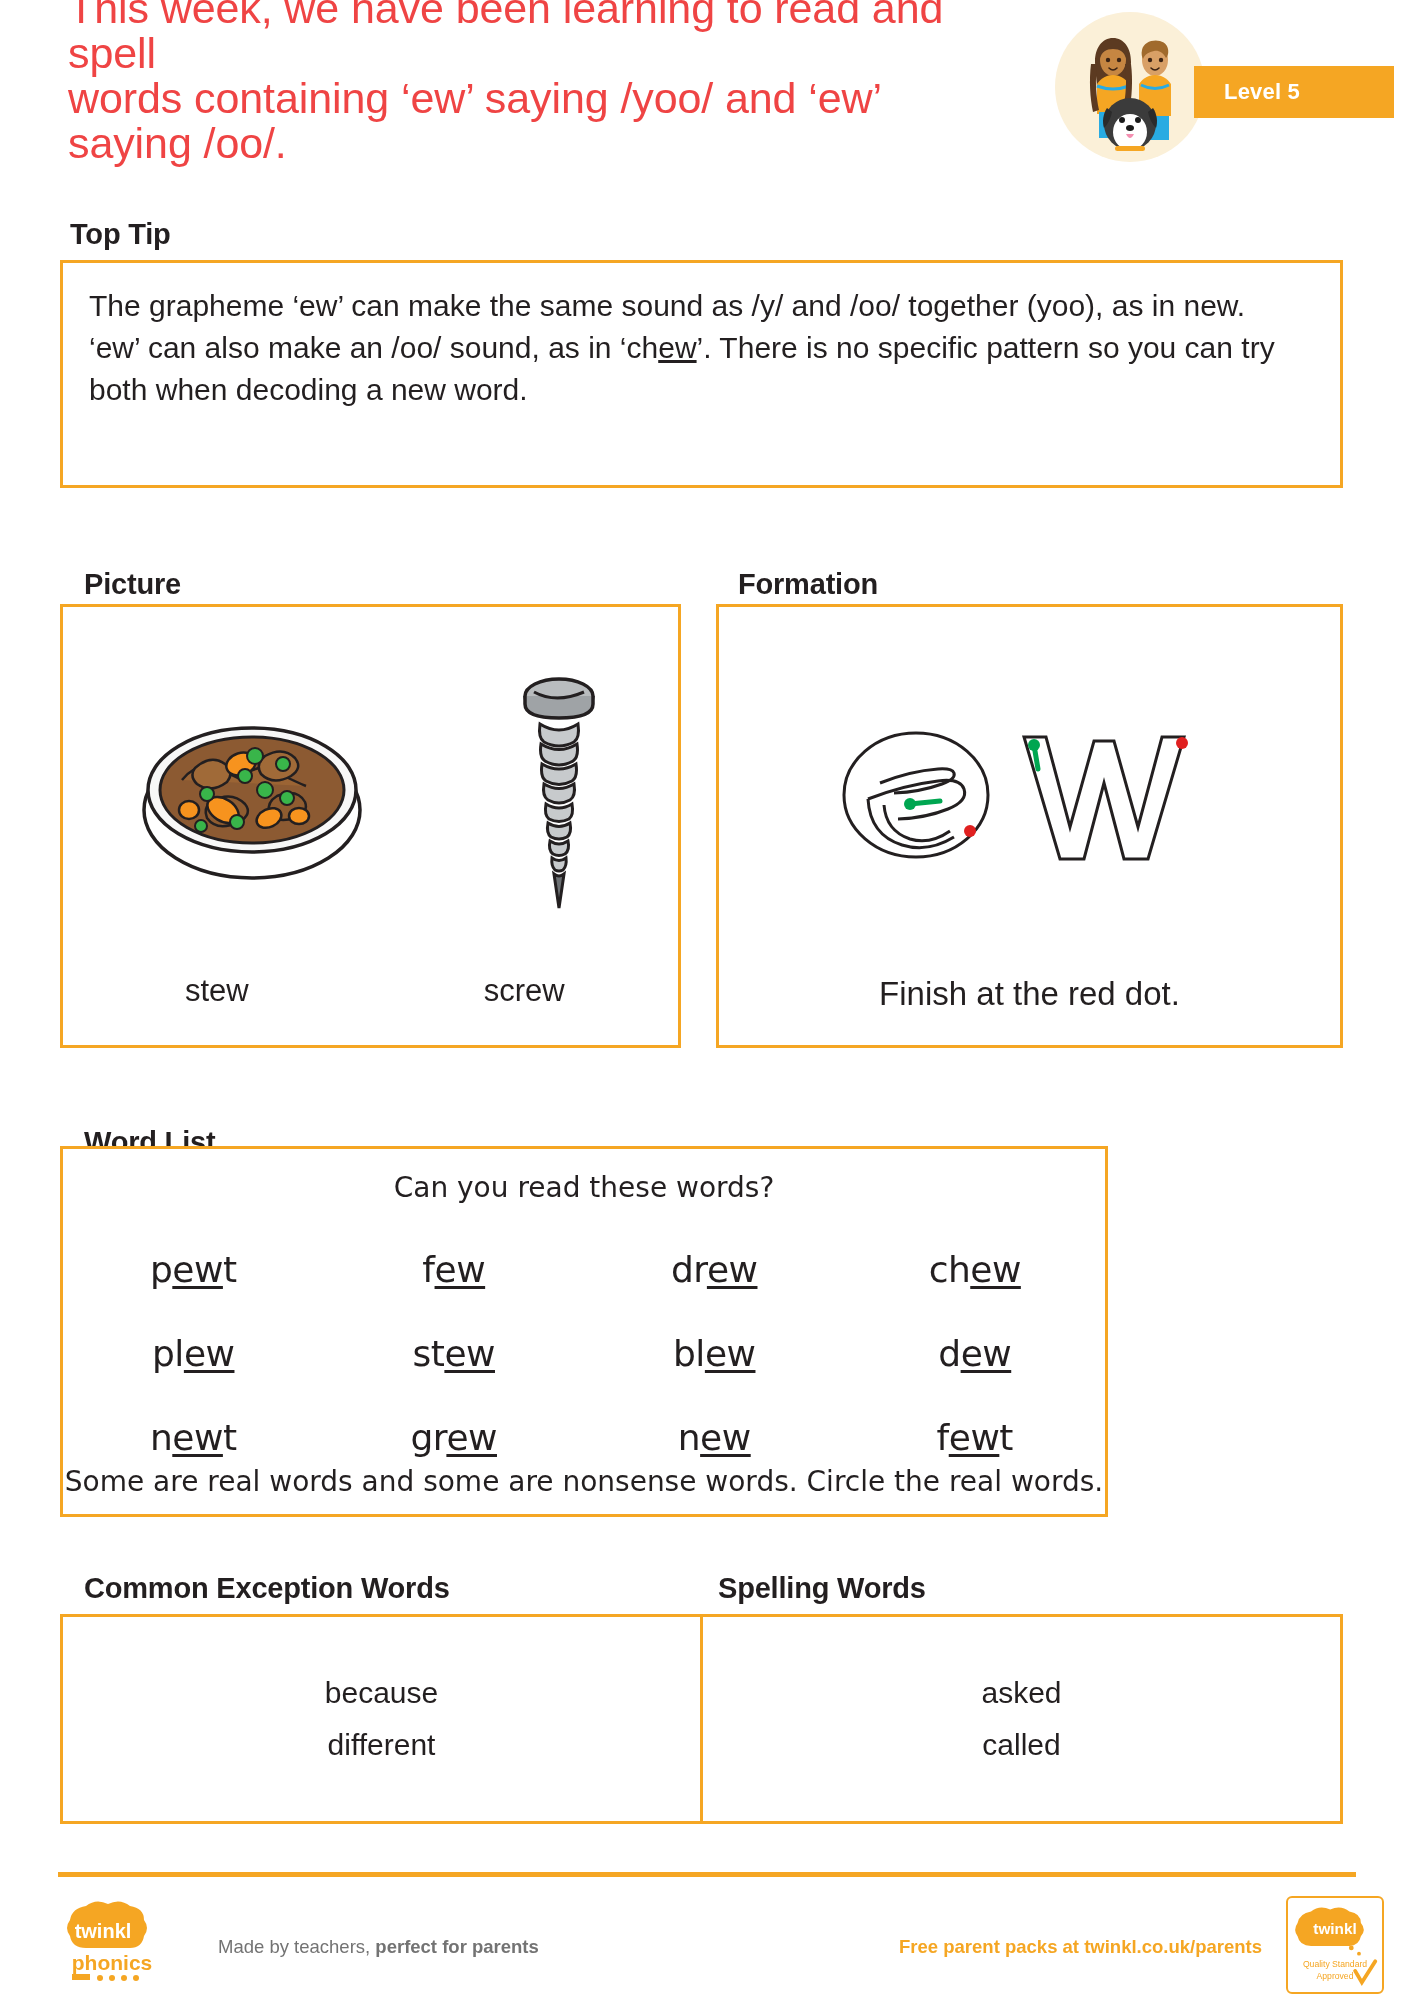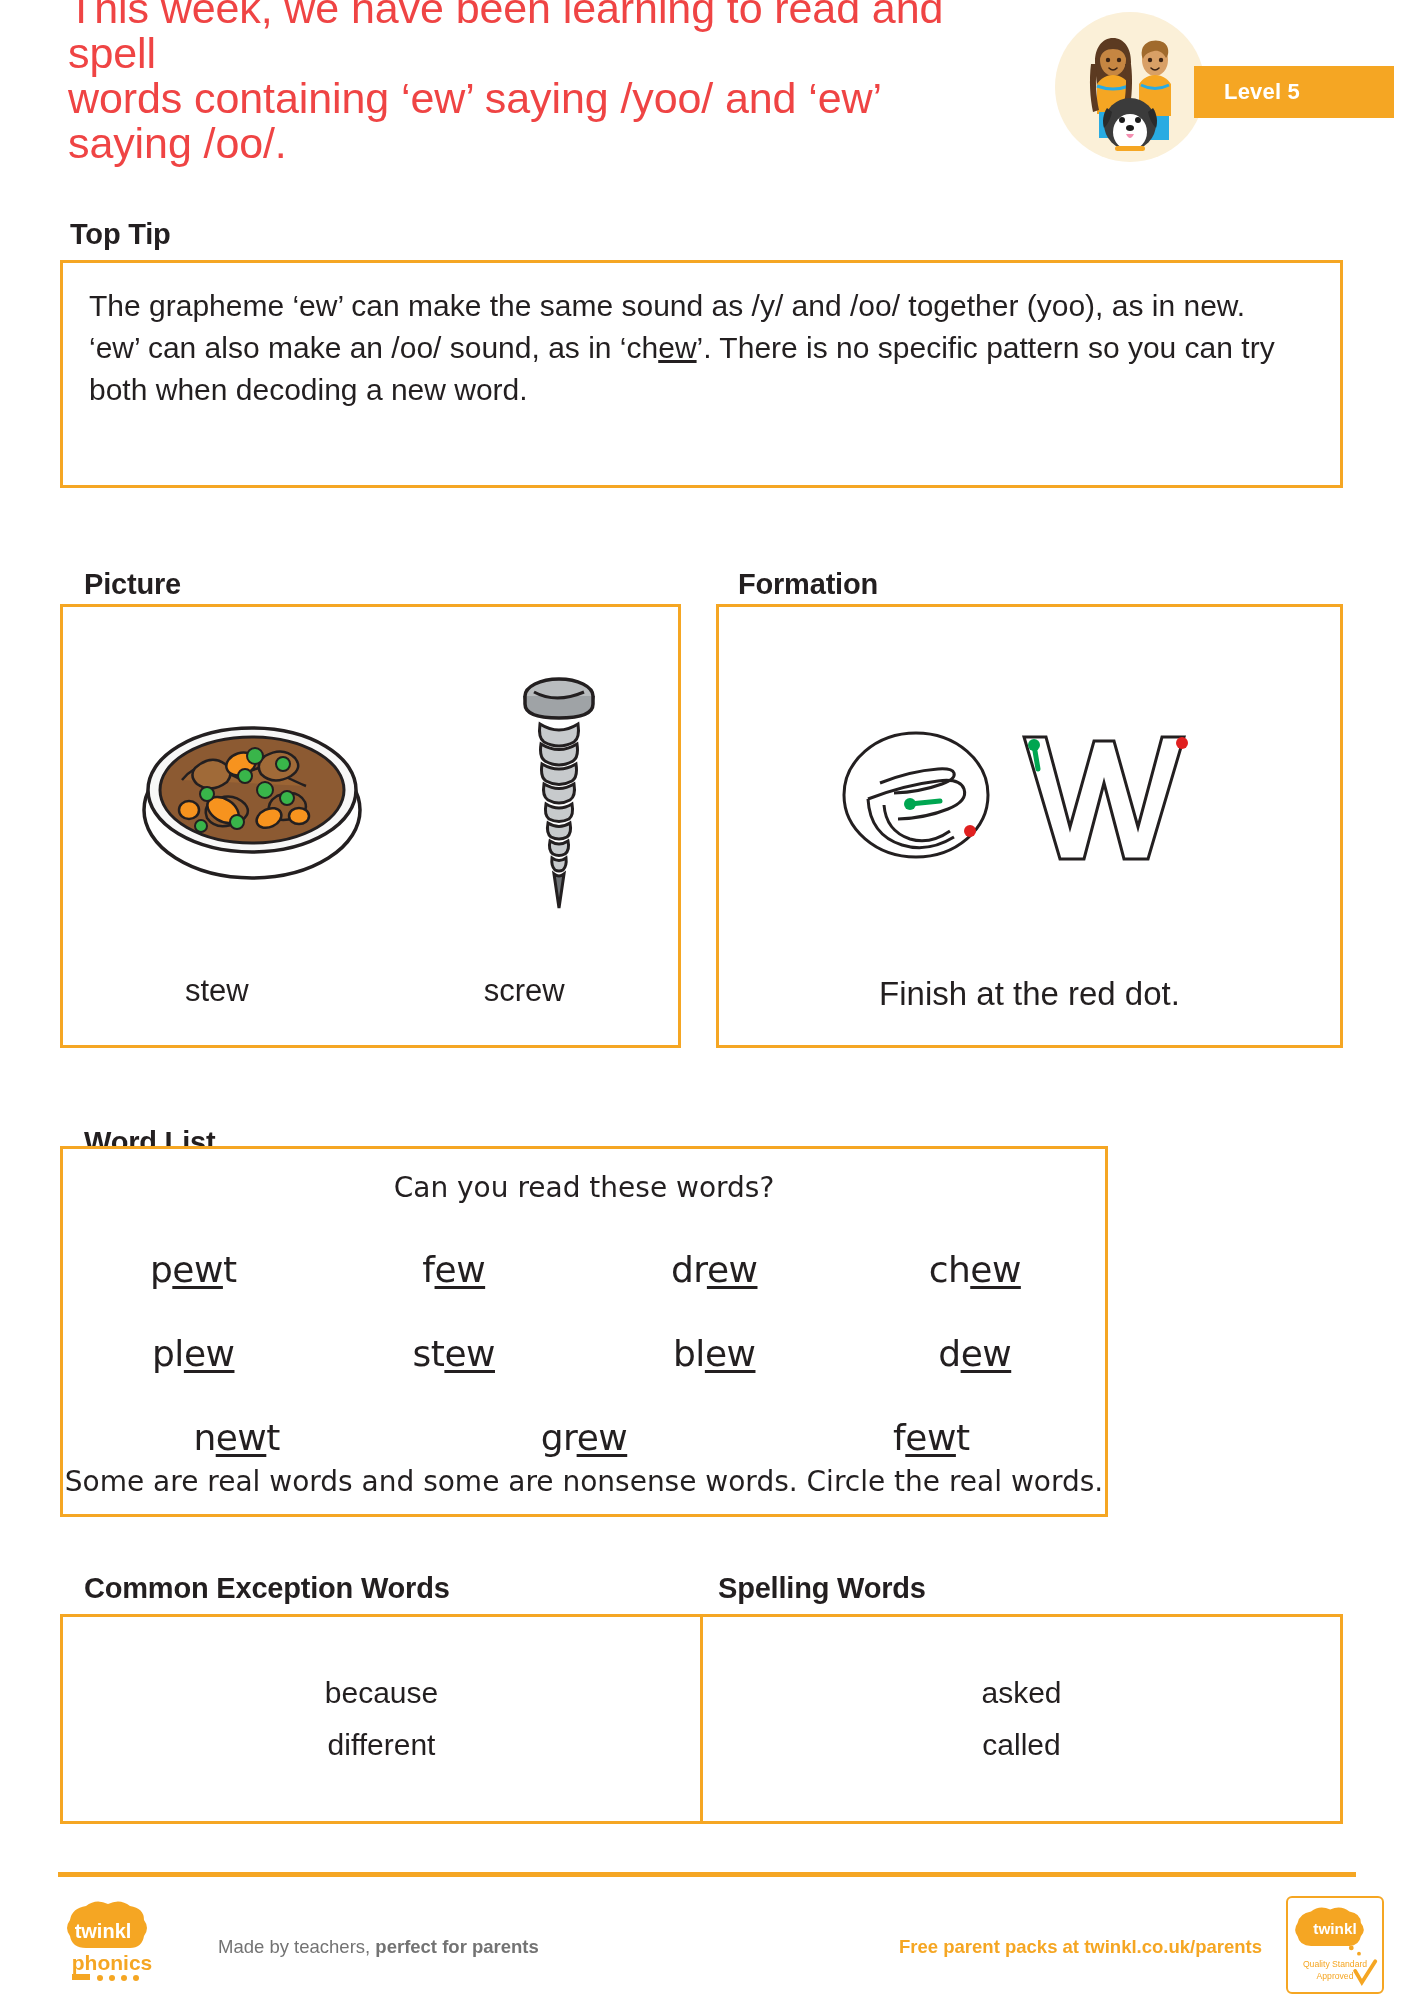--- a/index.html
+++ b/index.html
@@ -435,20 +435,21 @@
         </div>
         <div class="wl-row">
           <div class="wl-cell"><span>pl</span><u>ew</u><span></span></div>
           <div class="wl-cell"><span>st</span><u>ew</u><span></span></div>
           <div class="wl-cell"><span>bl</span><u>ew</u><span></span></div>
           <div class="wl-cell"><span>d</span><u>ew</u><span></span></div>
         </div>
         <div class="wl-row">
           <div class="wl-cell"><span>n</span><u>ew</u><span>t</span></div>
           <div class="wl-cell"><span>gr</span><u>ew</u><span></span></div>
+          <div class="wl-cell"><span>n</span><u>ew</u><span></span></div>
           <div class="wl-cell"><span>f</span><u>ew</u><span>t</span></div>
         </div>
       </div>
     <div class="wl-footnote">Some are real words and some are nonsense words. Circle the real words.</div>
   </div>
 
   <div class="sec-heading" id="cew-heading">Common Exception Words</div>
   <div class="sec-heading" id="spelling-heading">Spelling Words</div>
   <div class="box" id="bottom-box">
     <div class="bottom-inner">

